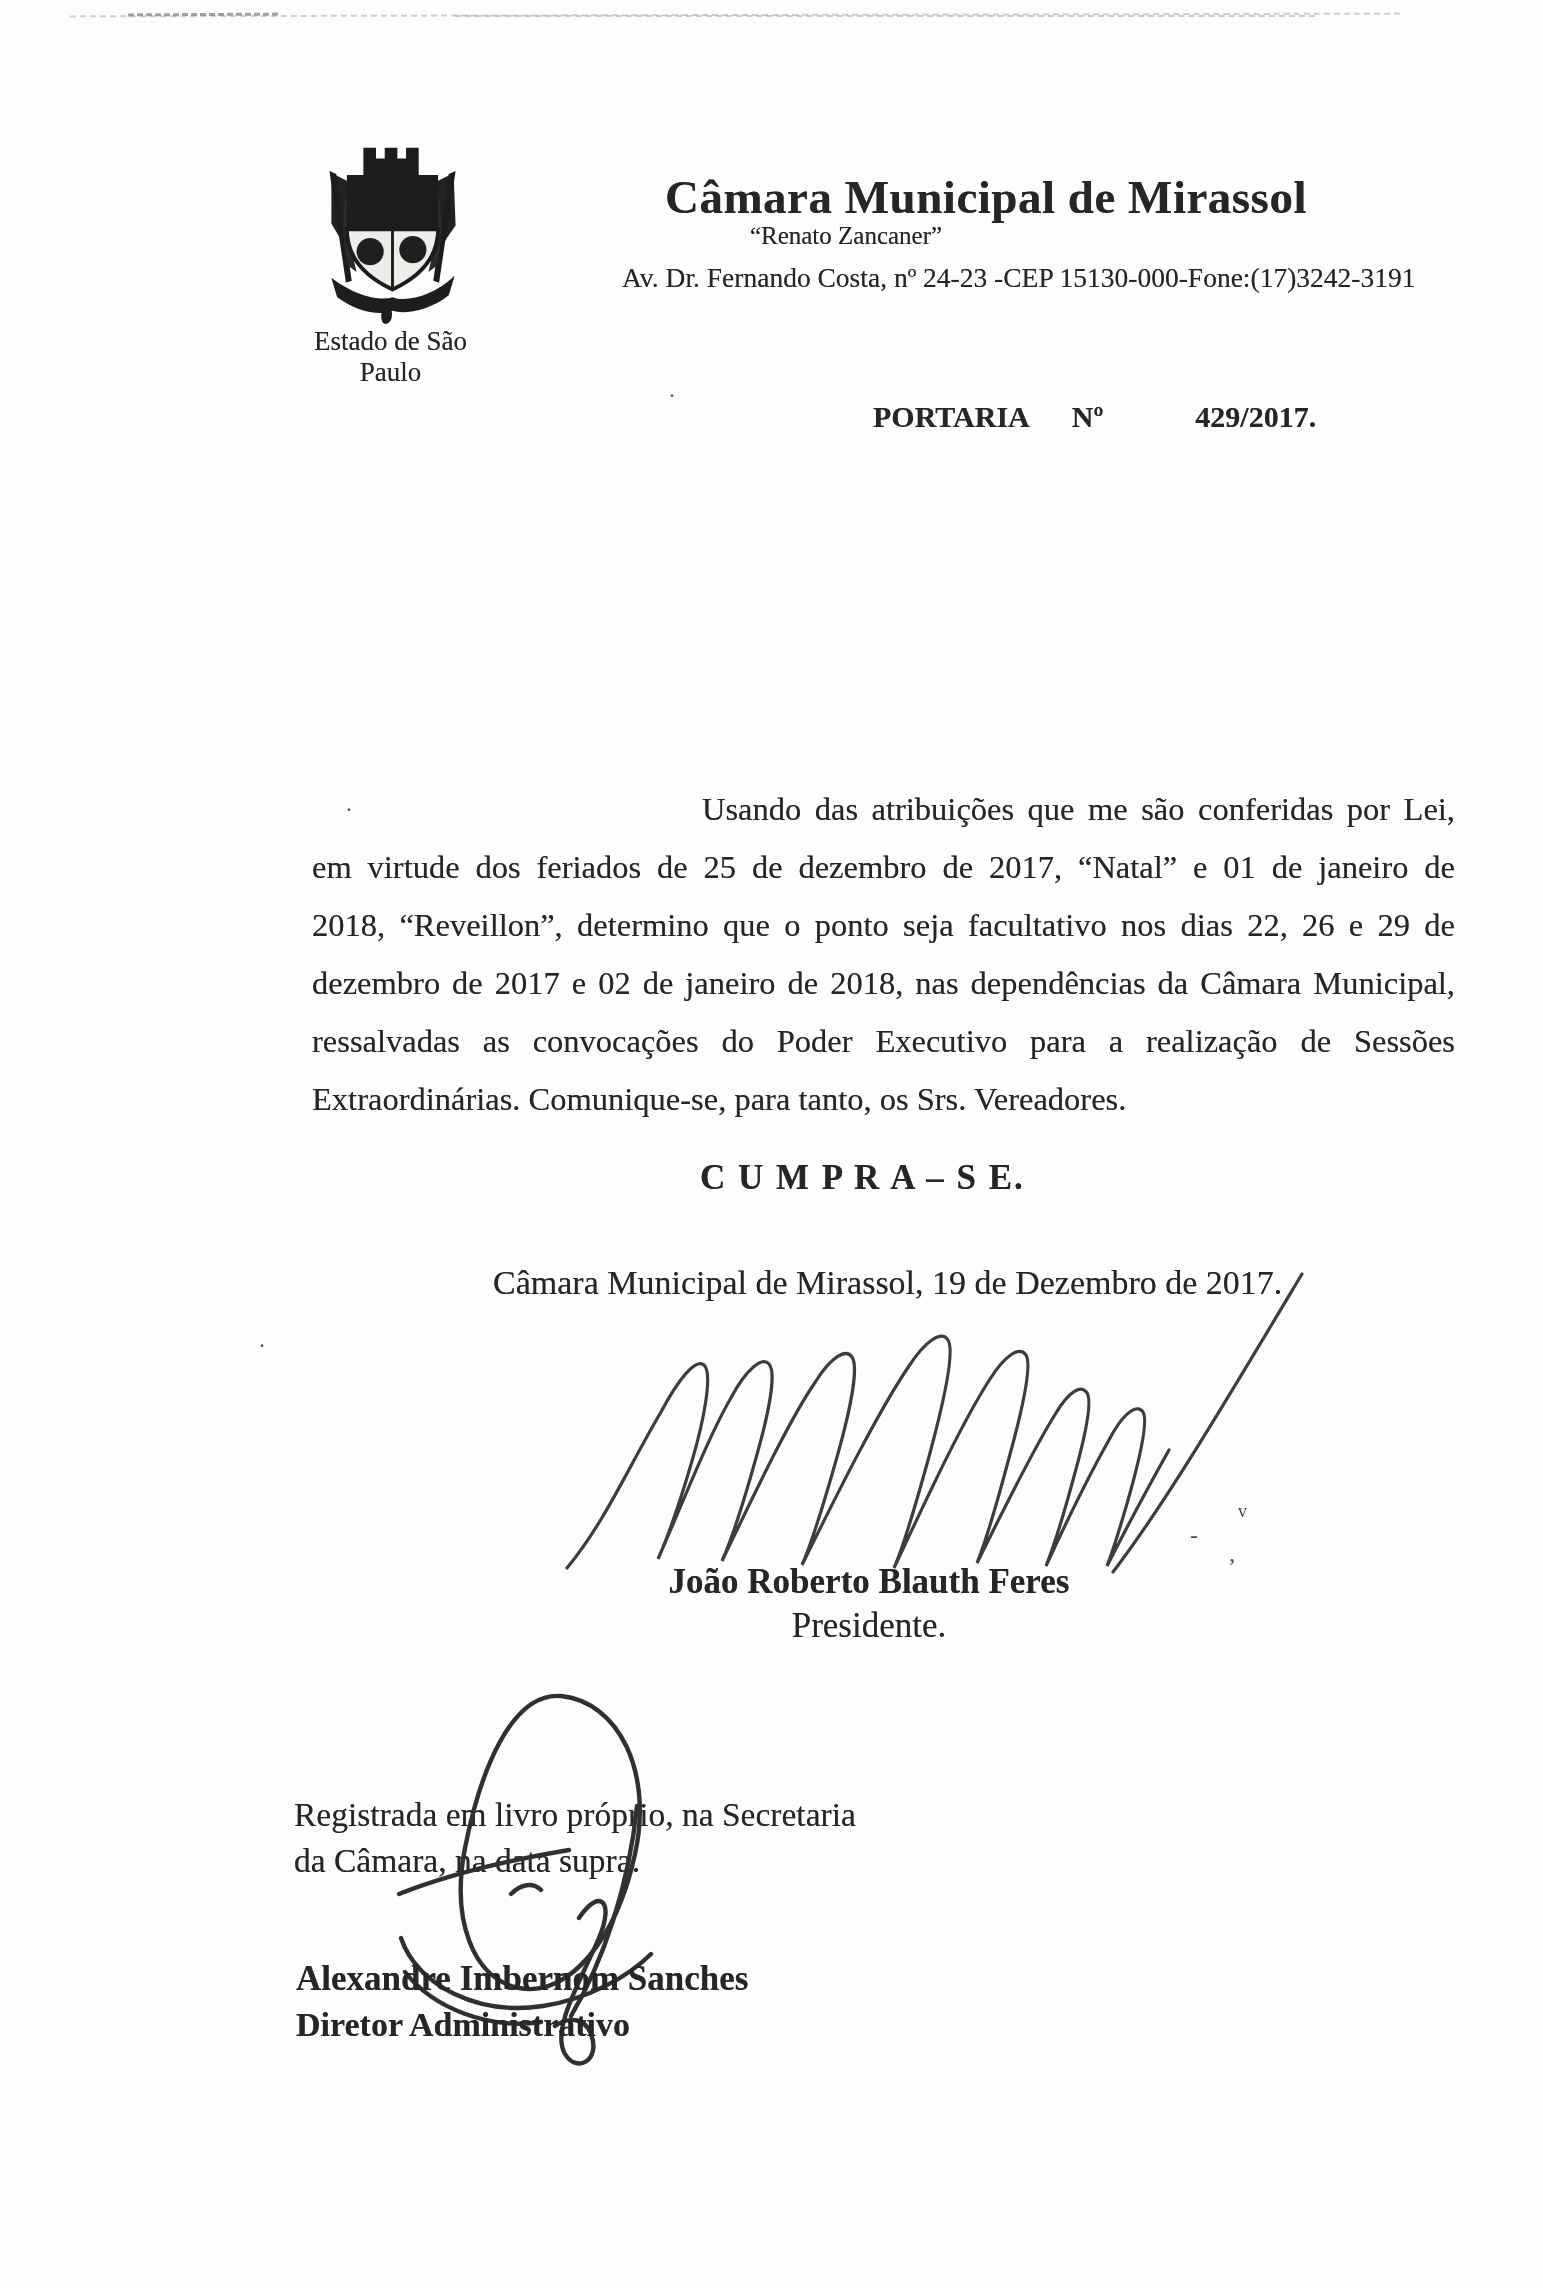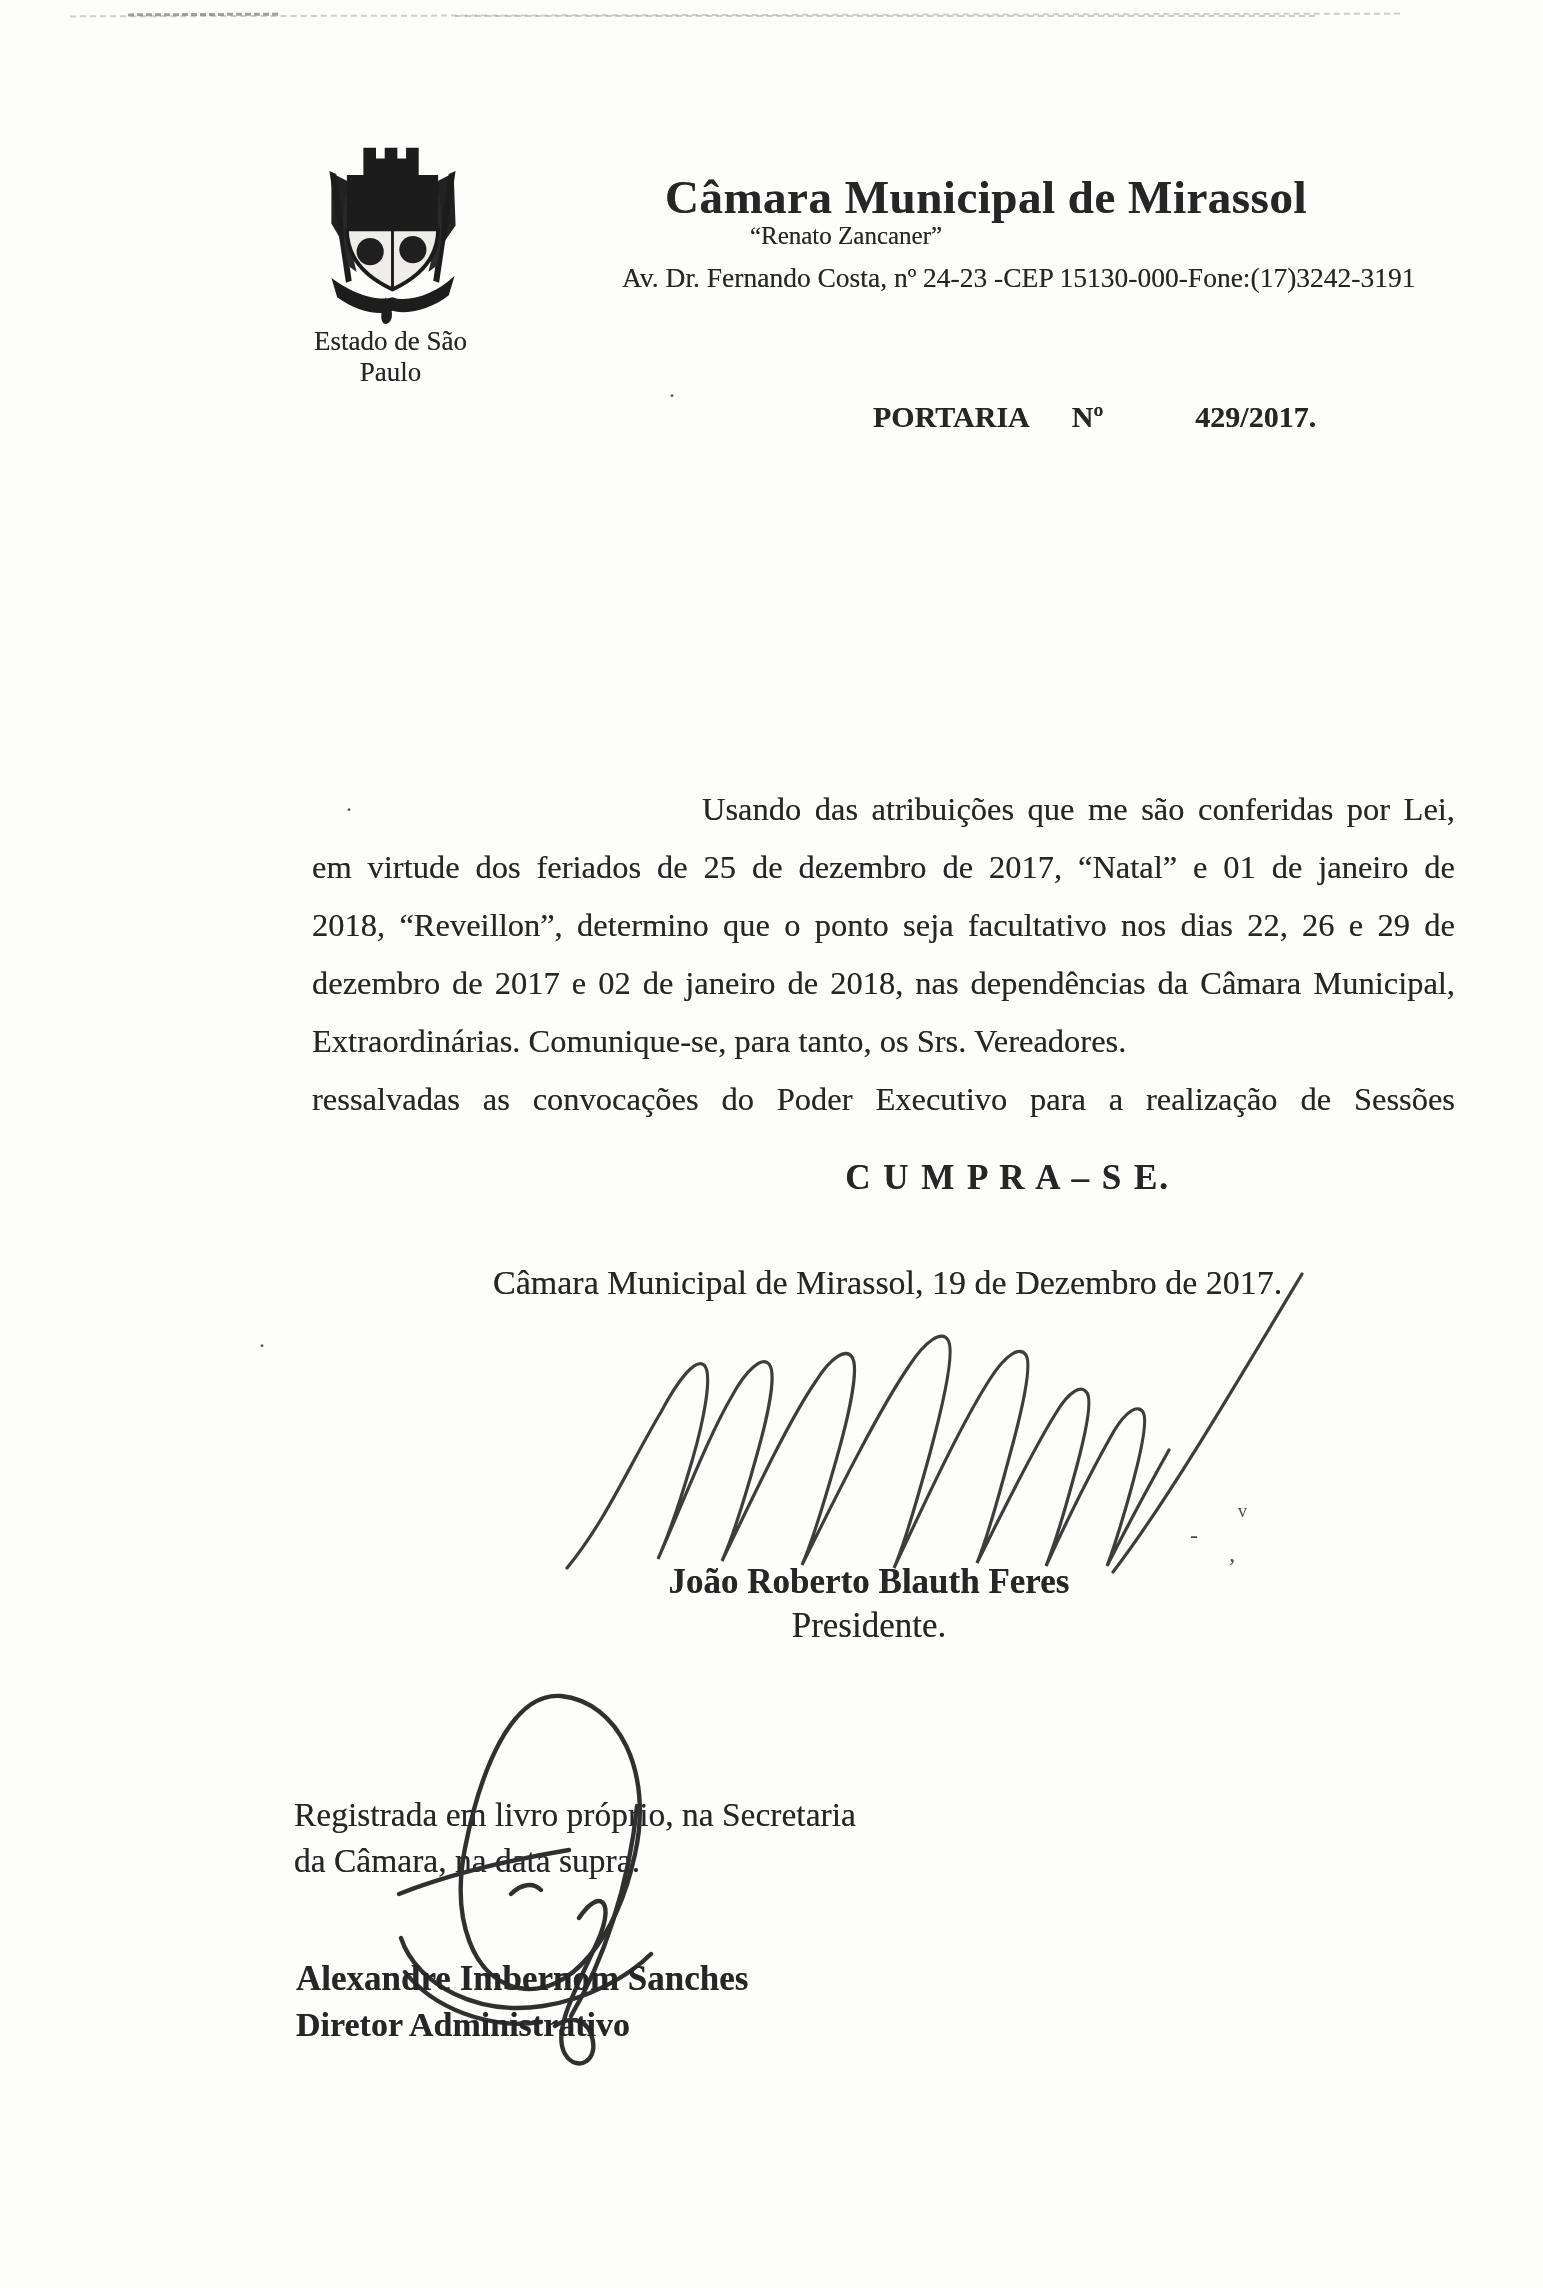--- a/index.html
+++ b/index.html
@@ -33,21 +33,21 @@
   .recipient { left:850px; top:462px; width:500px; font-size:32.5px; line-height:43px; }
   .recipient .l1 { font-weight:bold; text-align:justify; text-align-last:justify; }
   .recipient .l2 { text-align:justify; text-align-last:justify; }
 
   
   .body-par { left:291px; top:780px; width:1143px; font-size:32.5px; line-height:58px;margin-left:21px; }
   .body-par .bl { text-align:justify; text-align-last:justify; }
   .body-par .bl.first { text-indent:390px; }
   .body-par .bl.last { text-align-last:left; }
 
-  .order { left:700px; top:1158px; width:470px; text-align:right; font-size:35px; font-weight:bold; letter-spacing:2px; }
+  .order { left:700px; top:1158px; width:470px; text-align:left; font-size:35px; font-weight:bold; letter-spacing:2px; }
   .dateline { left:493px; top:1264px; font-size:34px; white-space:nowrap; }
 
   .sig1 { left:553px; top:1260px; width:772px; height:334px; }
   .sig1 svg, .sig2 svg { display:block; width:100%; height:100%; }
 
   .signame1 { left:618px; top:1560px; width:502px; text-align:center; font-size:35px; line-height:44px; }
   .signame1 .nm { font-weight:bold; }
 
   .registration { left:294px; top:1792px; font-size:33.5px; line-height:46px; }
 
@@ -105,22 +105,22 @@
     <span class="gap1">Nº</span>
     <span class="gap2">429/2017.</span>
   </div>
 
 
   <div class="abs body-par ink">
     <div class="bl first">Usando das atribuições que me são conferidas por Lei,</div>
     <div class="bl">em virtude dos feriados de 25 de dezembro de 2017, “Natal” e 01 de janeiro de</div>
     <div class="bl">2018, “Reveillon”, determino que o ponto seja facultativo nos dias 22, 26 e 29 de</div>
     <div class="bl">dezembro de 2017 e 02 de janeiro de 2018, nas dependências da Câmara Municipal,</div>
+    <div class="bl">ressalvadas as convocações do Poder Executivo para a realização de Sessões</div>
     <div class="bl last">Extraordinárias.  Comunique-se, para tanto, os Srs. Vereadores.</div>
-    <div class="bl">ressalvadas as convocações do Poder Executivo para a realização de Sessões</div>
   </div>
 
   <div class="abs order ink">C U M P R A – S E.</div>
   <div class="abs dateline ink">Câmara Municipal de Mirassol, 19 de Dezembro de 2017.</div>
 
   <div class="abs sig1">
     <svg viewBox="0 0 772 334" xmlns="http://www.w3.org/2000/svg" fill="none" stroke="#3d3d3d" stroke-width="3.2" stroke-linecap="round">
       <path d="M14 308 C52 262 76 206 108 152 C126 118 143 98 151 105 C160 113 151 160 139 201 C127 242 113 281 105 299
                C131 240 156 175 179 136 C193 110 209 96 216 104 C224 113 215 156 203 198 C191 241 177 283 169 301
                C201 235 236 160 263 121 C278 97 293 88 299 97 C306 107 297 151 284 197 C271 243 257 287 249 305

